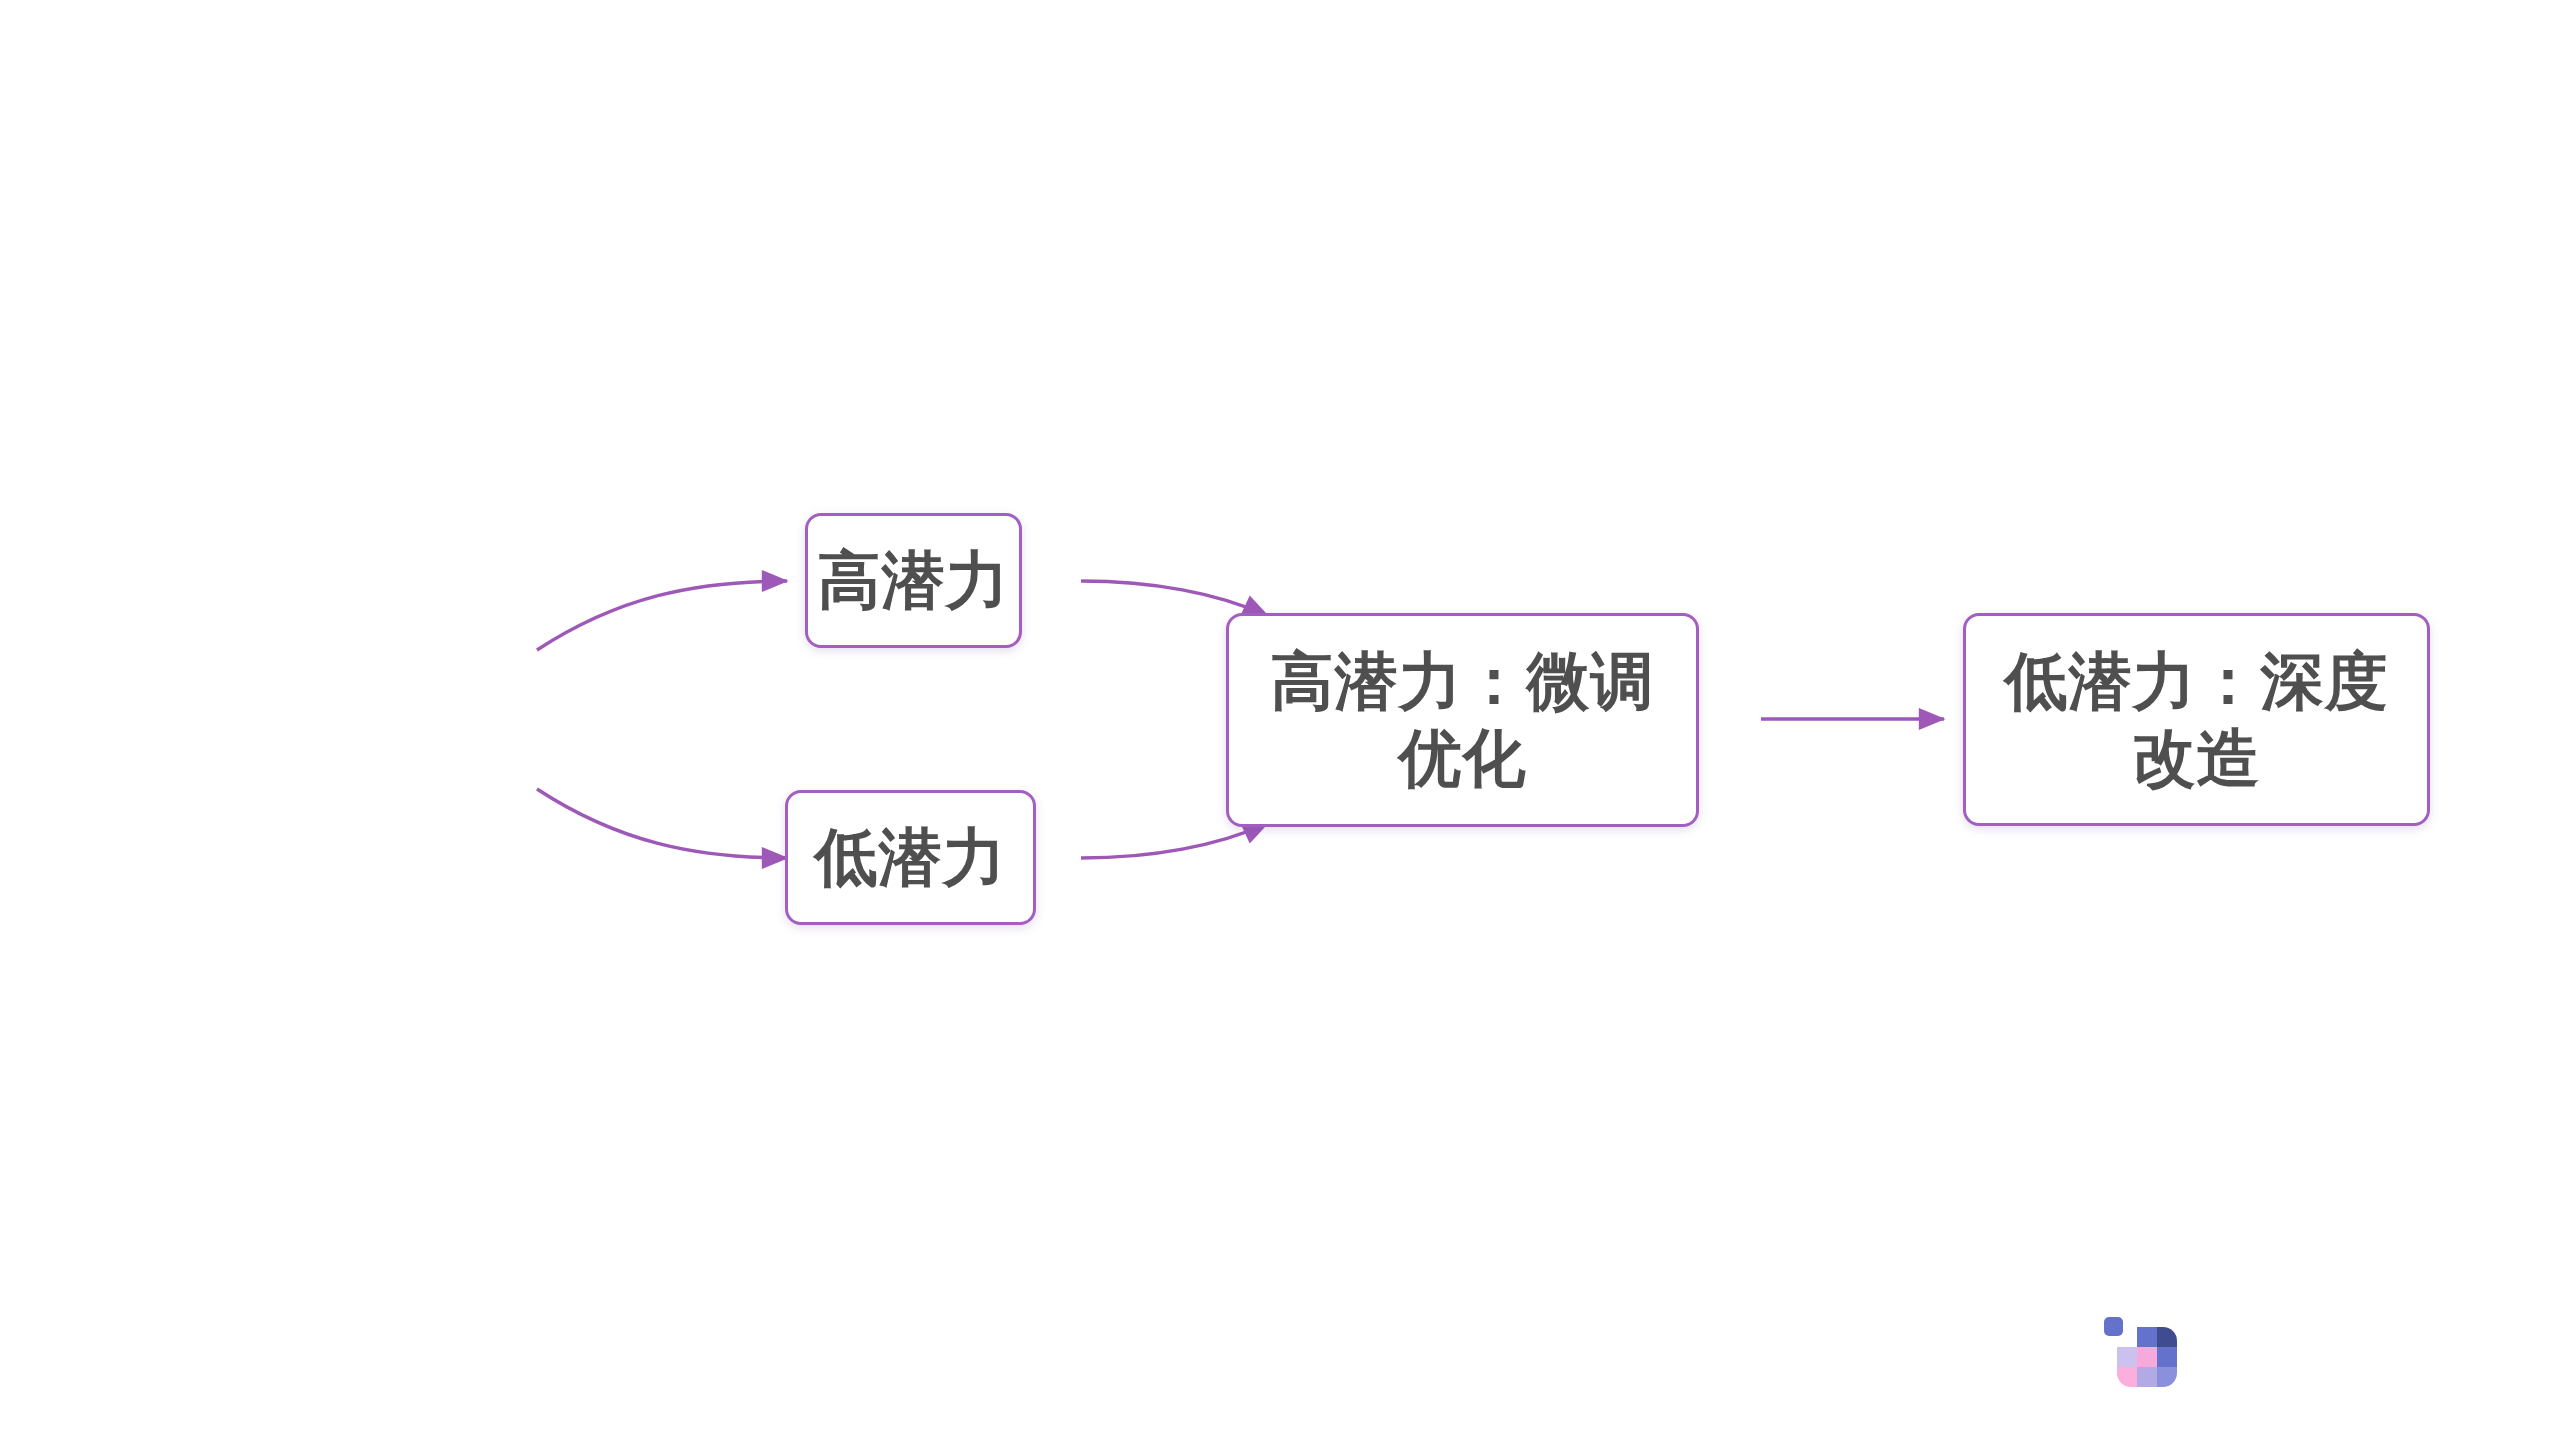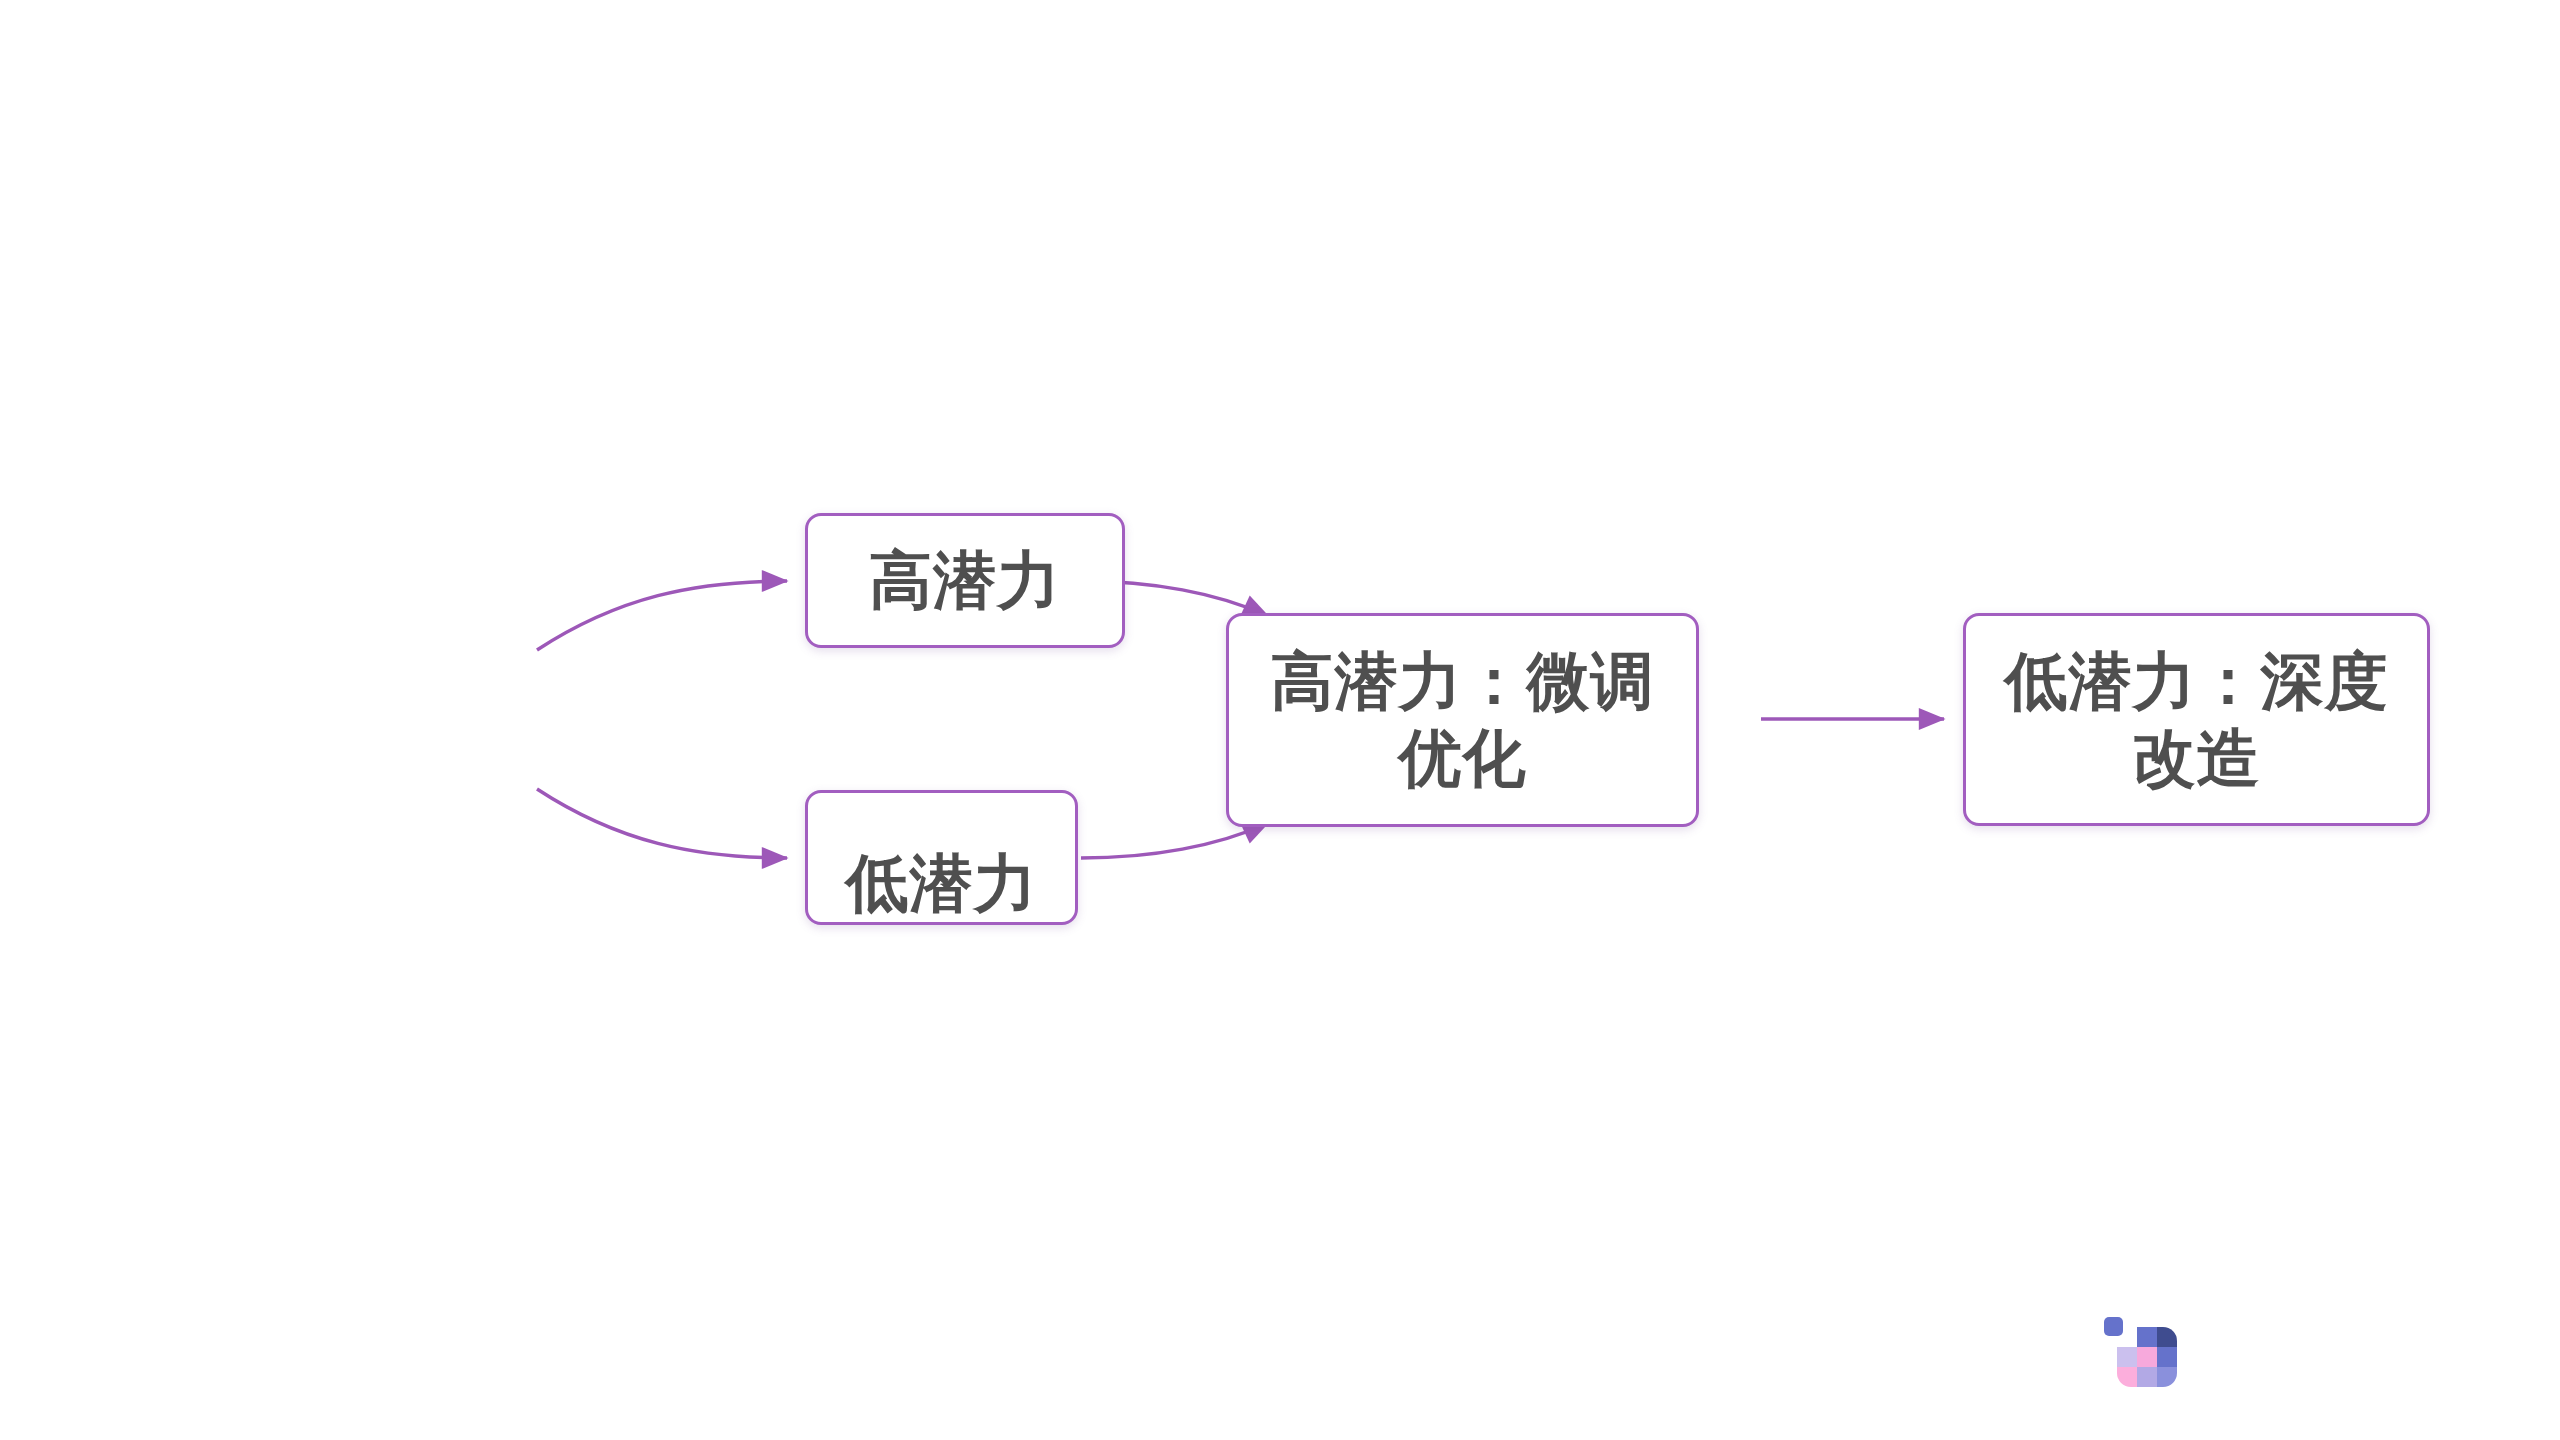--- a/index.html
+++ b/index.html
@@ -88,25 +88,25 @@
     <g fill="none" stroke="#9d58b8" stroke-width="3.5">
       <path d="M 537 650 C 618 597, 695 581, 787 581" marker-end="url(#arrow)"></path>
       <path d="M 537 789 C 618 842, 695 858, 787 858" marker-end="url(#arrow)"></path>
       <path d="M 1081 581 C 1152 581, 1218 593, 1268 616" marker-end="url(#arrow)"></path>
       <path d="M 1081 858 C 1152 858, 1218 846, 1268 823" marker-end="url(#arrow)"></path>
       <path d="M 1761 719 L 1944 719" marker-end="url(#arrow)"></path>
     </g>
   </svg>
 
 
-  <div class="node" style="left:805px; top:513px; width:320px; height:135px;">
+  <div class="node" style="left:805px; top:513px; width:217px; height:135px;">
     <span class="node-label">高潜力</span>
   </div>
 
-  <div class="node" style="left:805px; top:790px; width:273px; height:135px;align-items:flex-end;">
+  <div class="node" style="left:785px; top:790px; width:251px; height:135px;">
     <span class="node-label">低潜力</span>
   </div>
 
   <div class="node" style="left:1226px; top:613px; width:473px; height:214px;">
     <span class="node-label">高潜力：微调
 优化</span>
   </div>
 
   <div class="node" style="left:1963px; top:613px; width:467px; height:213px;">
     <span class="node-label">低潜力：深度

